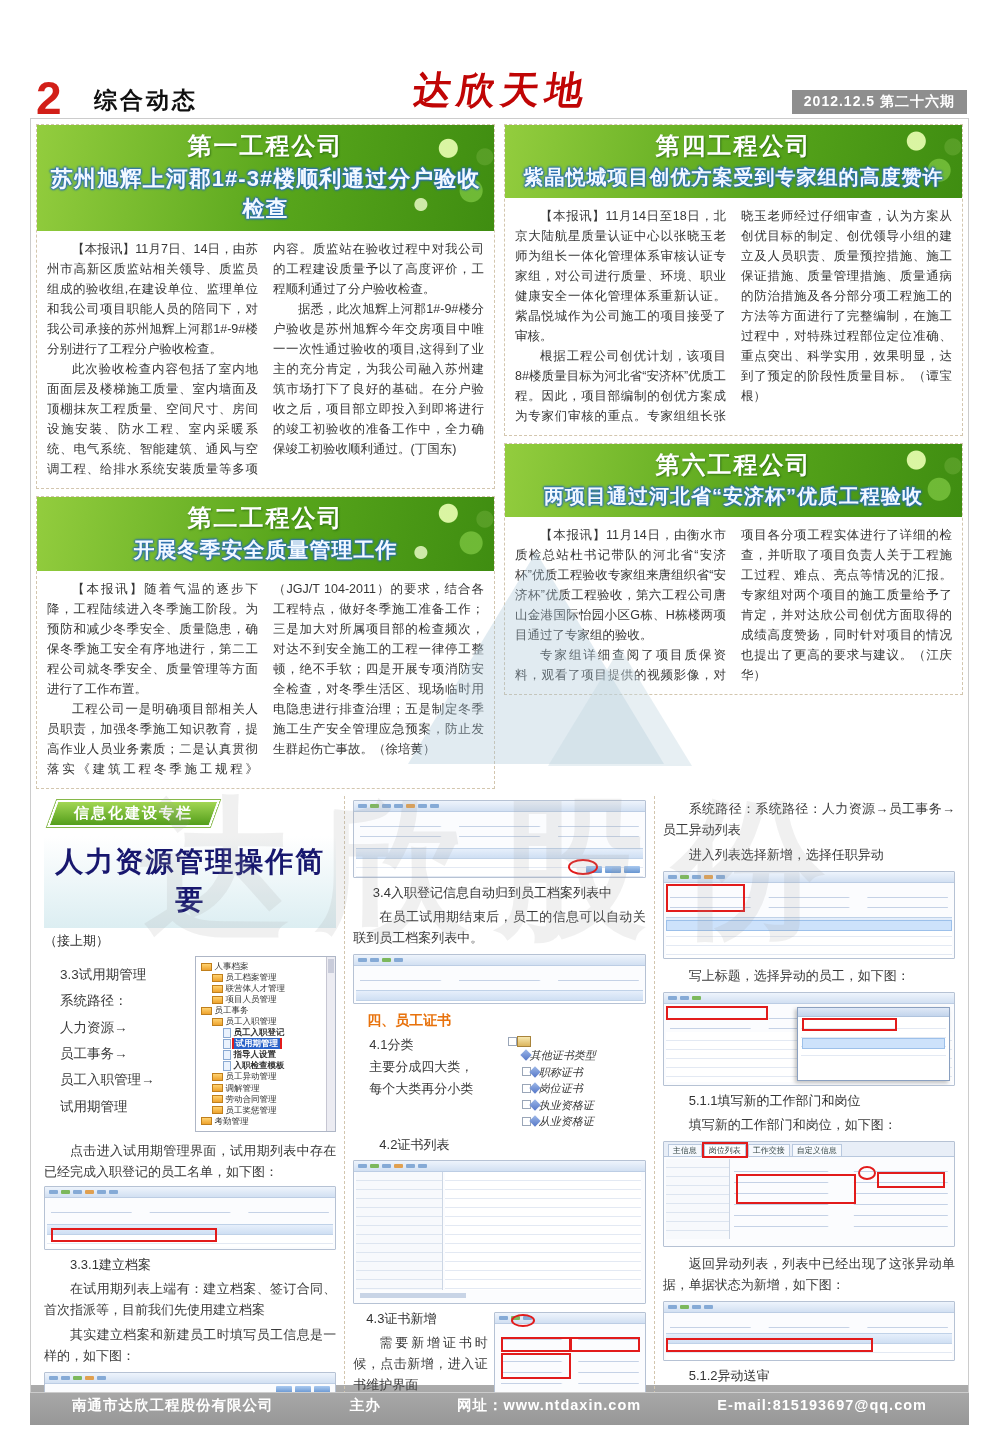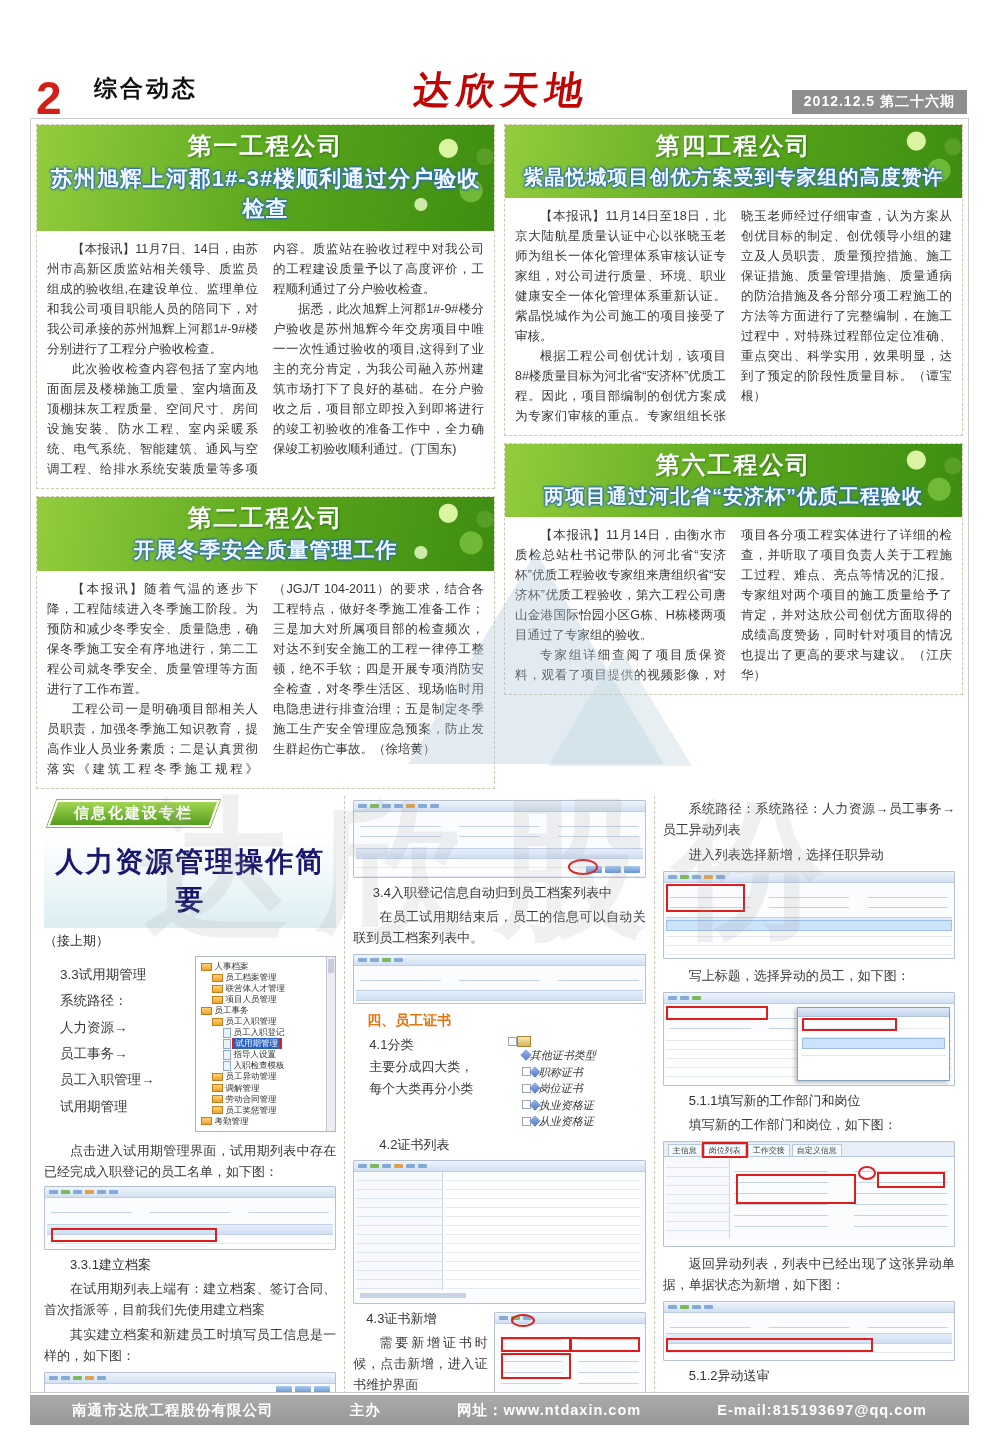--- a/index.html
+++ b/index.html
@@ -1,21 +1,21 @@
 <!DOCTYPE html>
 <html><head>
 <meta charset="utf-8">
 <style>
   html,body{margin:0;padding:0;background:#e9e9e9;}
   .page{position:relative;width:995px;height:1437px;margin:0 auto;background:#fff;overflow:hidden;
         font-family:"Liberation Sans","DejaVu Sans",sans-serif;color:#333;}
   
   .hdr{position:absolute;top:72px;left:36px;right:28px;height:46px;}
   .hdr .pageno{position:absolute;left:0;bottom:0;font-size:46px;line-height:.82;font-weight:bold;color:#d21f18;}
-  .hdr .section{position:absolute;left:58px;bottom:14px;font-size:23px;font-weight:bold;letter-spacing:3px;color:#111;}
+  .hdr .section{position:absolute;left:58px;bottom:2px;font-size:23px;font-weight:bold;letter-spacing:3px;color:#111;}
   .hdr .masthead{position:absolute;left:0;right:0;bottom:2px;text-align:center;font-size:38px;font-weight:bold;
         color:#c00505;font-family:"DejaVu Serif","Liberation Serif",serif;transform:skewX(-8deg);letter-spacing:6px;}
   .hdr .issue{position:absolute;right:0;bottom:4px;background:#8e8e8e;color:#fff;font-size:14px;font-weight:bold;
         padding:3px 12px;letter-spacing:1px;}
   
   .wm-tri{position:absolute;z-index:2;width:0;height:0;pointer-events:none;}
   .wm-tri.big{left:408px;top:552px;border-left:128px solid transparent;border-right:128px solid transparent;
         border-bottom:212px solid rgba(168,196,214,.34);}
   .wm-tri.small{left:548px;top:648px;border-left:72px solid transparent;border-right:72px solid transparent;
         border-bottom:118px solid rgba(196,214,226,.4);}
@@ -51,21 +51,21 @@
         padding:7px 0 9px;background:linear-gradient(#ffffff,#dceef2);}
   .note{font-size:13px;color:#333;margin:2px 0 6px;}
   .path-tree{display:flex;gap:6px;margin:4px 0 8px;}
   .path-lines{width:44%;font-size:13.5px;line-height:1.95;color:#3a3a3a;padding:6px 0 0 16px;}
   .path-lines div{white-space:nowrap;}
   .tree-shot{flex:1;position:relative;border:1px solid #aeb6c6;background:#fff;padding:4px 12px 4px 5px;
         font-size:8.5px;color:#333;line-height:1.3;}
   .tree-shot .sb{position:absolute;top:0;right:0;bottom:0;width:8px;background:#ececf2;border-left:1px solid #c6c6d2;}
   .tree-shot .sb i{display:block;width:6px;height:14px;background:#c9ccda;margin:2px auto 0;}
   .ti{display:flex;align-items:center;gap:3px;white-space:nowrap;overflow:hidden;}
-  .lv1{padding-left:11px;}.lv2{padding-left:22px;}
+  .lv1{padding-left:11px;}.lv2{padding-left:22px;font-weight:bold;}
   .ic-f{flex:0 0 auto;width:9px;height:6px;background:linear-gradient(#ffd270,#eea32e);border:1px solid #c07f1c;}
   .ic-p{flex:0 0 auto;width:6px;height:8px;background:#eaf2fd;border:1px solid #8aa9d2;}
   .hl{background:#2a62c8;color:#fff;outline:2px solid #e21b1b;padding:0 2px;}
   .hp{font-size:13px;line-height:1.62;text-align:justify;text-indent:2em;margin:4px 0;color:#3a3a3a;}
   .hsub{font-size:13px;margin:6px 0 2px;text-indent:2em;color:#333;}
   .horange{font-size:14px;font-weight:bold;color:#e8720c;margin:8px 0 4px;text-indent:1em;}
   
   .shot{position:relative;border:1px solid #b6c2d4;background:#fbfcfe;margin:6px 0;overflow:hidden;border-radius:1px;}
   .tb{height:10px;background:linear-gradient(#eef4fc,#d2e0f2);border-bottom:1px solid #bccde4;
       display:flex;align-items:center;gap:3px;padding:0 4px;}
@@ -100,21 +100,21 @@
   .certtree{flex:1;font-size:11px;color:#333;line-height:1.5;padding-top:2px;}
   .certtree .ci{display:flex;align-items:center;padding-left:14px;font-style:italic;}
   .certtree .root{padding-left:0;}
   .ic-book{width:12px;height:9px;background:linear-gradient(#f7e8b0,#dbb55e);border:1px solid #a8833a;}
   .ic-dia{width:8px;height:8px;background:linear-gradient(135deg,#9db8e8,#5577c8);transform:rotate(45deg);flex:0 0 auto;}
   .ic-plus{width:7px;height:7px;border:1px solid #9aa6b8;background:#fff;flex:0 0 auto;position:relative;}
   .blk43{display:flex;gap:6px;align-items:flex-start;}
   .blk43 .txt{width:46%;}
   .blk43 .shot{flex:1;margin:2px 0;}
   
-  .foot{position:absolute;left:30px;right:26px;bottom:12px;height:30px;background:linear-gradient(#ababab,#979797);
+  .foot{position:absolute;left:30px;right:26px;bottom:12px;height:40px;background:linear-gradient(#ababab,#979797);
       color:#fff;font-size:14.5px;font-weight:bold;display:flex;align-items:center;justify-content:space-between;
       padding:0 42px;letter-spacing:1px;}
 </style>
 </head>
 <body>
 
 <div class="page">
 
   <div class="hdr">
     <div class="pageno">2</div>

